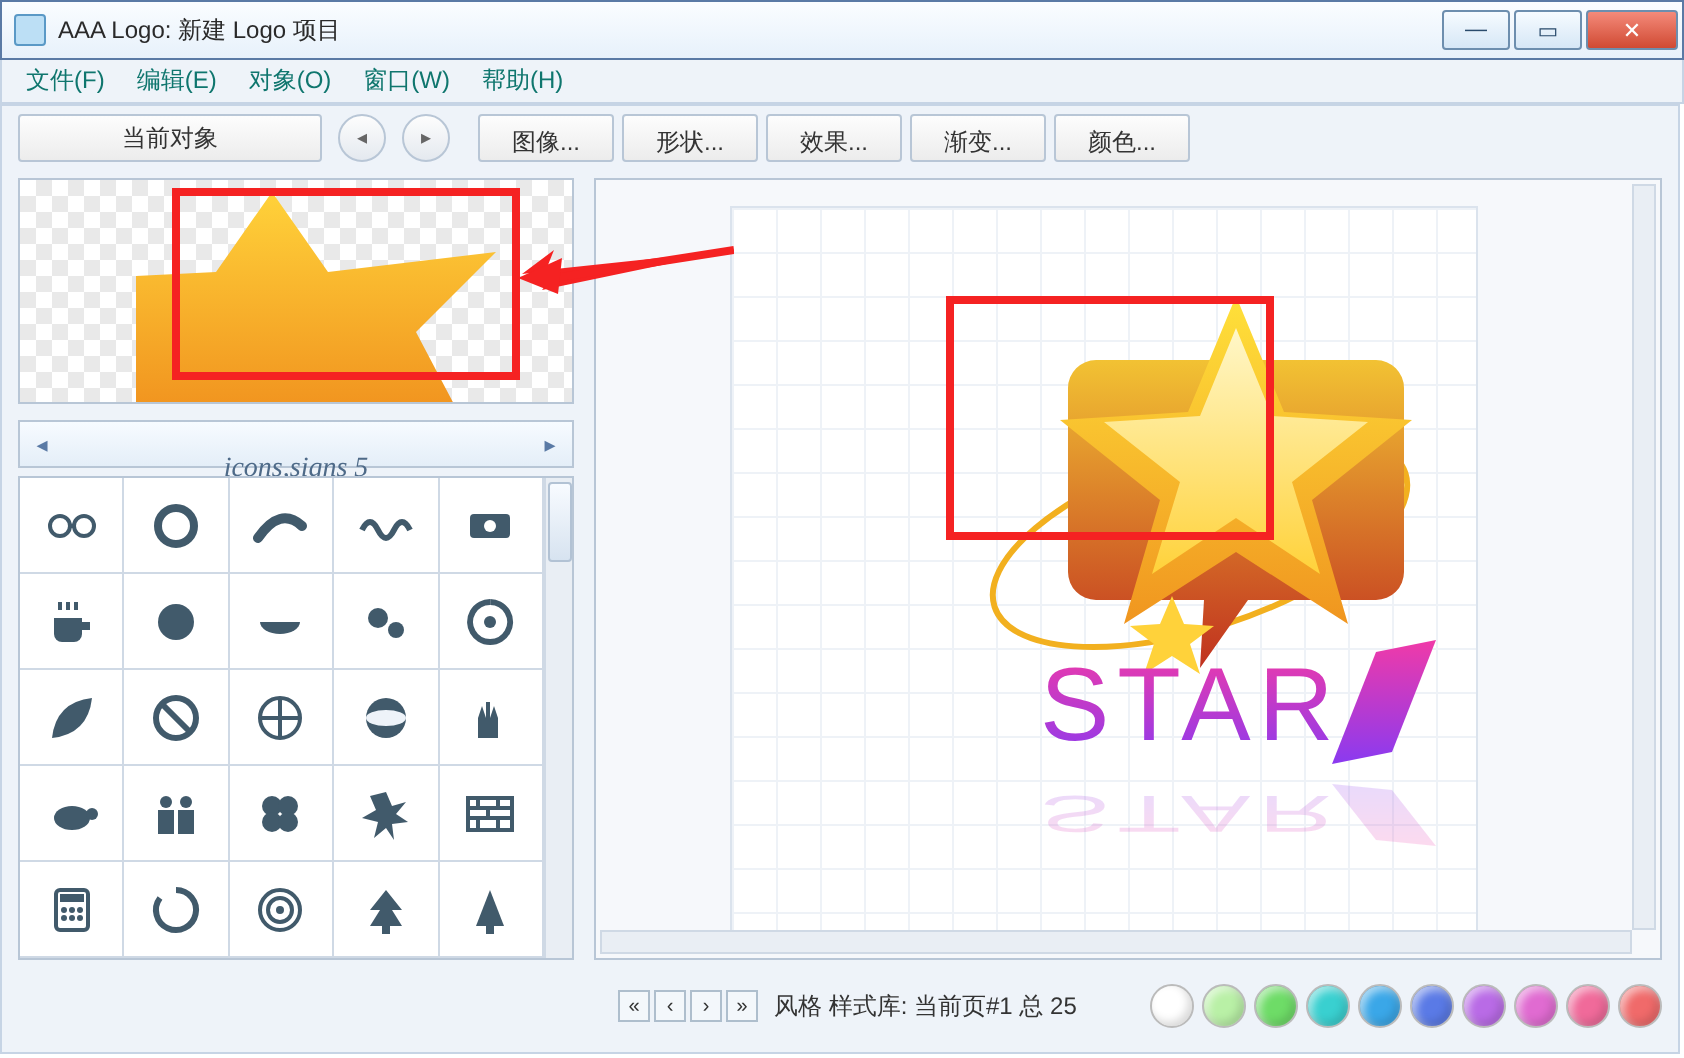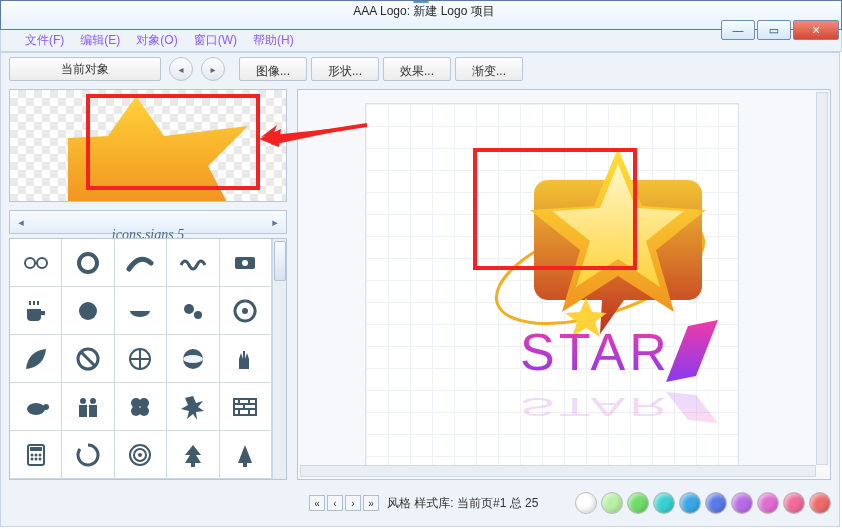--- a/index.html
+++ b/index.html
@@ -1,26 +1,26 @@
 <!DOCTYPE html>
 <html><head>
 <meta charset="utf-8">
 <style>
 * { box-sizing: border-box; margin: 0; padding: 0; font-family: "Microsoft YaHei", Tahoma, sans-serif; }
 body { width: 842px; height: 529px; background: #fff; position: relative; overflow: hidden; }
 
 
-.titlebar { height: 30px; background: linear-gradient(#fafdff,#e7f1fb); border: 1px solid #5a7aa5; display: flex; align-items: center; padding-left: 6px; font-size: 12px; color: #2a2a2a; flex-direction: column; }
+.titlebar { height: 30px; background: linear-gradient(#fafdff,#e7f1fb); border: 1px solid #5a7aa5; display: flex; align-items: center; padding-left: 6px; font-size: 12px; color: #2a2a2a; }
 .titlebar .app-icon { width: 16px; height: 16px; background: #bcdff5; border: 1px solid #5a99c6; border-radius: 2px; margin-right: 6px; }
 .win-controls { margin-left: auto; display: flex; }
 .win-btn { width: 34px; height: 20px; margin-right: 2px; border: 1px solid #6d8eae; border-radius: 2px; display: flex; align-items: center; justify-content: center; font-size: 11px; color: #2a4b6c; background: linear-gradient(#f6fbff,#d6e7f6); cursor: pointer; }
 .win-btn.close { background: linear-gradient(#f48a7a,#d04a33); color: #fff; width: 46px; }
 
 
-.menubar { height: 22px; border: 1px solid #c6d4e5; border-top: none; background: #eef3f9; display: flex; align-items: center; padding-left: 16px; font-size: 12px; color: #8b5cf6; }
+.menubar { height: 22px; border: 1px solid #c6d4e5; border-top: none; background: #eef3f9; display: flex; align-items: center; padding-left: 4px; font-size: 12px; color: #0f766e; }
 .menubar span { padding: 2px 8px; cursor: pointer; }
 
 
 .app-body { position: absolute; top: 52px; left: 0; right: 2px; bottom: 2px; border: 1px solid #c6d4e5; background: #eef3f9; }
 
 
 .toprow { height: 32px; padding: 4px 8px; display: flex; gap: 8px; align-items: center; }
 .tbtn { height: 24px; background: linear-gradient(#fdfdfd,#ececec); border: 1px solid #b8c6d6; border-radius: 2px; font-size: 12px; color: #333; display: flex; align-items: center; justify-content: center; cursor: pointer; }
 .tbtn.big { width: 152px; }
 .tbtn.small { width: 68px; align-items: flex-end; }
@@ -108,20 +108,23 @@
           <span>图像...</span>
         </div>
       <div class="tbtn small">
           <span>形状...</span>
         </div>
       <div class="tbtn small">
           <span>效果...</span>
         </div>
       <div class="tbtn small">
           <span>渐变...</span>
+        </div>
+      <div class="tbtn small">
+          <span>颜色...</span>
         </div>
     </div>
   </div>
 
   <div class="main">
 
     <div class="left">
       <div class="preview">
         <svg class="star-slice" viewBox="0 0 180 108">
           <defs>

